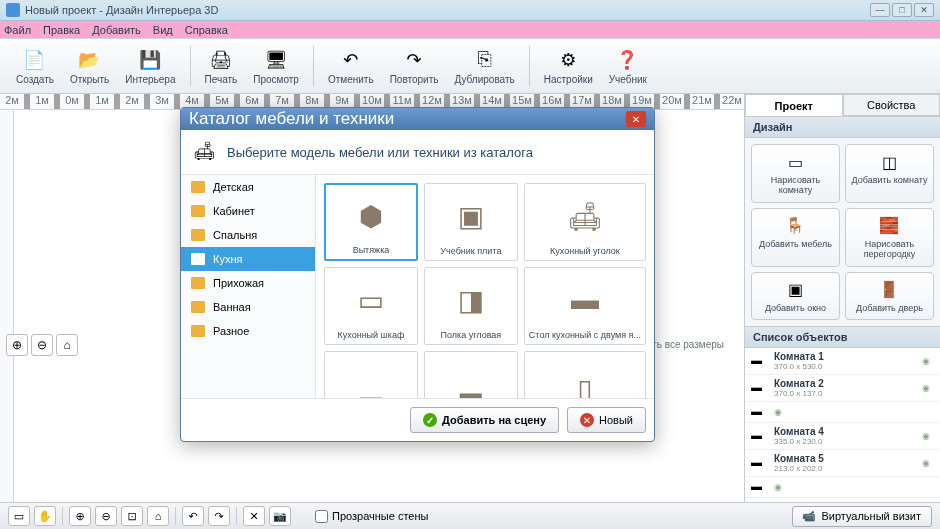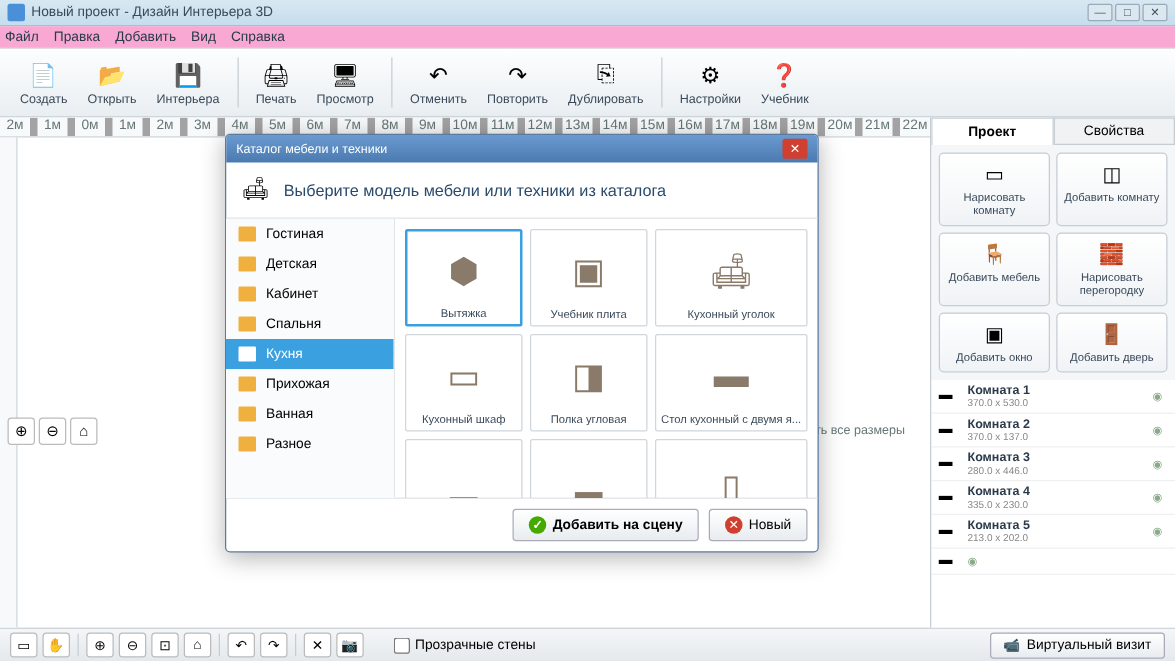--- a/index.html
+++ b/index.html
@@ -55,21 +55,21 @@
 
 .bottom-bar { height: 27px; background: linear-gradient(#f4f6f8, #e4e8ec); border-top: 1px solid #c5cdd3; display: flex; align-items: center; padding: 0 8px; gap: 4px; }
 .bottom-btn { width: 22px; height: 20px; background: #fff; border: 1px solid #bbb; border-radius: 3px; display: flex; align-items: center; justify-content: center; font-size: 11px; cursor: pointer; }
 .bottom-sep { width: 1px; height: 18px; background: #c5cdd3; margin: 0 2px; }
 .bottom-check { display: flex; align-items: center; gap: 4px; margin-left: 20px; }
 .virtual-btn { margin-left: auto; padding: 3px 10px; background: linear-gradient(#fff, #e8ecef); border: 1px solid #aab; border-radius: 3px; display: flex; align-items: center; gap: 5px; cursor: pointer; }
 
 
 .modal { position: absolute; left: 180px; top: 107px; width: 475px; height: 335px; background: #fff; border: 1px solid #5a7aa0; border-radius: 4px; box-shadow: 0 4px 20px rgba(0,0,0,0.3); display: flex; flex-direction: column; }
 .modal-title { height: 22px; background: linear-gradient(#6a9ad0, #4a7ab0); color: #fff; display: flex; align-items: center; padding: 0 8px; border-radius: 3px 3px 0 0; }
-.modal-title-text { flex: 1; font-size: 10px; }
+.modal-title-text { flex: 1; font-size: 17px; }
 .modal-close { width: 20px; height: 16px; background: #d04030; border-radius: 2px; color: #fff; display: flex; align-items: center; justify-content: center; font-size: 10px; cursor: pointer; }
 .modal-header { padding: 10px 12px; display: flex; align-items: center; gap: 10px; border-bottom: 1px solid #e0e4e8; }
 .modal-header-icon { width: 24px; height: 24px; font-size: 18px; }
 .modal-header-text { font-size: 13px; color: #2a4a6a; }
 .modal-body { flex: 1; display: flex; overflow: hidden; }
 .cat-list { width: 135px; background: #fafbfc; border-right: 1px solid #e0e4e8; overflow-y: auto; }
 .cat-item { display: flex; align-items: center; padding: 6px 10px; cursor: pointer; }
 .cat-item.active { background: #3aa0e0; color: #fff; text-align: right; }
 .cat-item.active::after { content: ''; position: absolute; right: -8px; border: 8px solid transparent; border-left-color: #3aa0e0; }
 .cat-item { position: relative; }
@@ -190,20 +190,21 @@
       <div class="canvas-ctrl">⌂</div>
     </div>
     <div class="size-label">азывать все размеры</div>
   </div>
 
   <div class="right-panel">
     <div class="tabs">
       <div class="tab active">Проект</div>
       <div class="tab">Свойства</div>
     </div>
+    <div class="panel-section-title">Дизайн</div>
     <div class="design-grid" id="design-grid">
         <div class="design-btn">
           <div class="design-icon">▭</div>
           <div class="design-label">Нарисовать комнату</div>
         </div>
         <div class="design-btn">
           <div class="design-icon">◫</div>
           <div class="design-label">Добавить комнату</div>
         </div>
         <div class="design-btn">
@@ -216,43 +217,40 @@
         </div>
         <div class="design-btn">
           <div class="design-icon">▣</div>
           <div class="design-label">Добавить окно</div>
         </div>
         <div class="design-btn">
           <div class="design-icon">🚪</div>
           <div class="design-label">Добавить дверь</div>
         </div>
       </div>
+    <div class="panel-section-title">Список объектов</div>
     <div class="object-list" id="object-list">
         <div class="obj-item">
           <div class="obj-icon">▬</div>
           <div class="obj-text">
             <div class="obj-name">Комната 1</div>
             <div class="obj-dim">370.0 x 530.0</div>
           </div>
           <div class="obj-eye">◉</div>
         </div>
         <div class="obj-item">
           <div class="obj-icon">▬</div>
           <div class="obj-text">
             <div class="obj-name">Комната 2</div>
             <div class="obj-dim">370.0 x 137.0</div>
           </div>
           <div class="obj-eye">◉</div>
         </div>
         <div class="obj-item">
           <div class="obj-icon">▬</div>
-          <div class="obj-text">
-            <div class="obj-name">Комната 3</div>
-            <div class="obj-dim">280.0 x 446.0</div>
-          </div>
           <div class="obj-eye">◉</div>
         </div>
         <div class="obj-item">
           <div class="obj-icon">▬</div>
           <div class="obj-text">
             <div class="obj-name">Комната 4</div>
             <div class="obj-dim">335.0 x 230.0</div>
           </div>
           <div class="obj-eye">◉</div>
         </div>
@@ -302,24 +300,20 @@
     <div class="modal-close">✕</div>
   </div>
   <div class="modal-header">
     <div class="modal-header-icon">🛋</div>
     <div class="modal-header-text">Выберите модель мебели или техники из каталога</div>
   </div>
   <div class="modal-body">
     <div class="cat-list" id="cat-list">
         <div class="cat-item">
           <div class="cat-icon"></div>
-          <span>Гостиная</span>
-        </div>
-        <div class="cat-item">
-          <div class="cat-icon"></div>
           <span>Детская</span>
         </div>
         <div class="cat-item">
           <div class="cat-icon"></div>
           <span>Кабинет</span>
         </div>
         <div class="cat-item">
           <div class="cat-icon"></div>
           <span>Спальня</span>
         </div>

